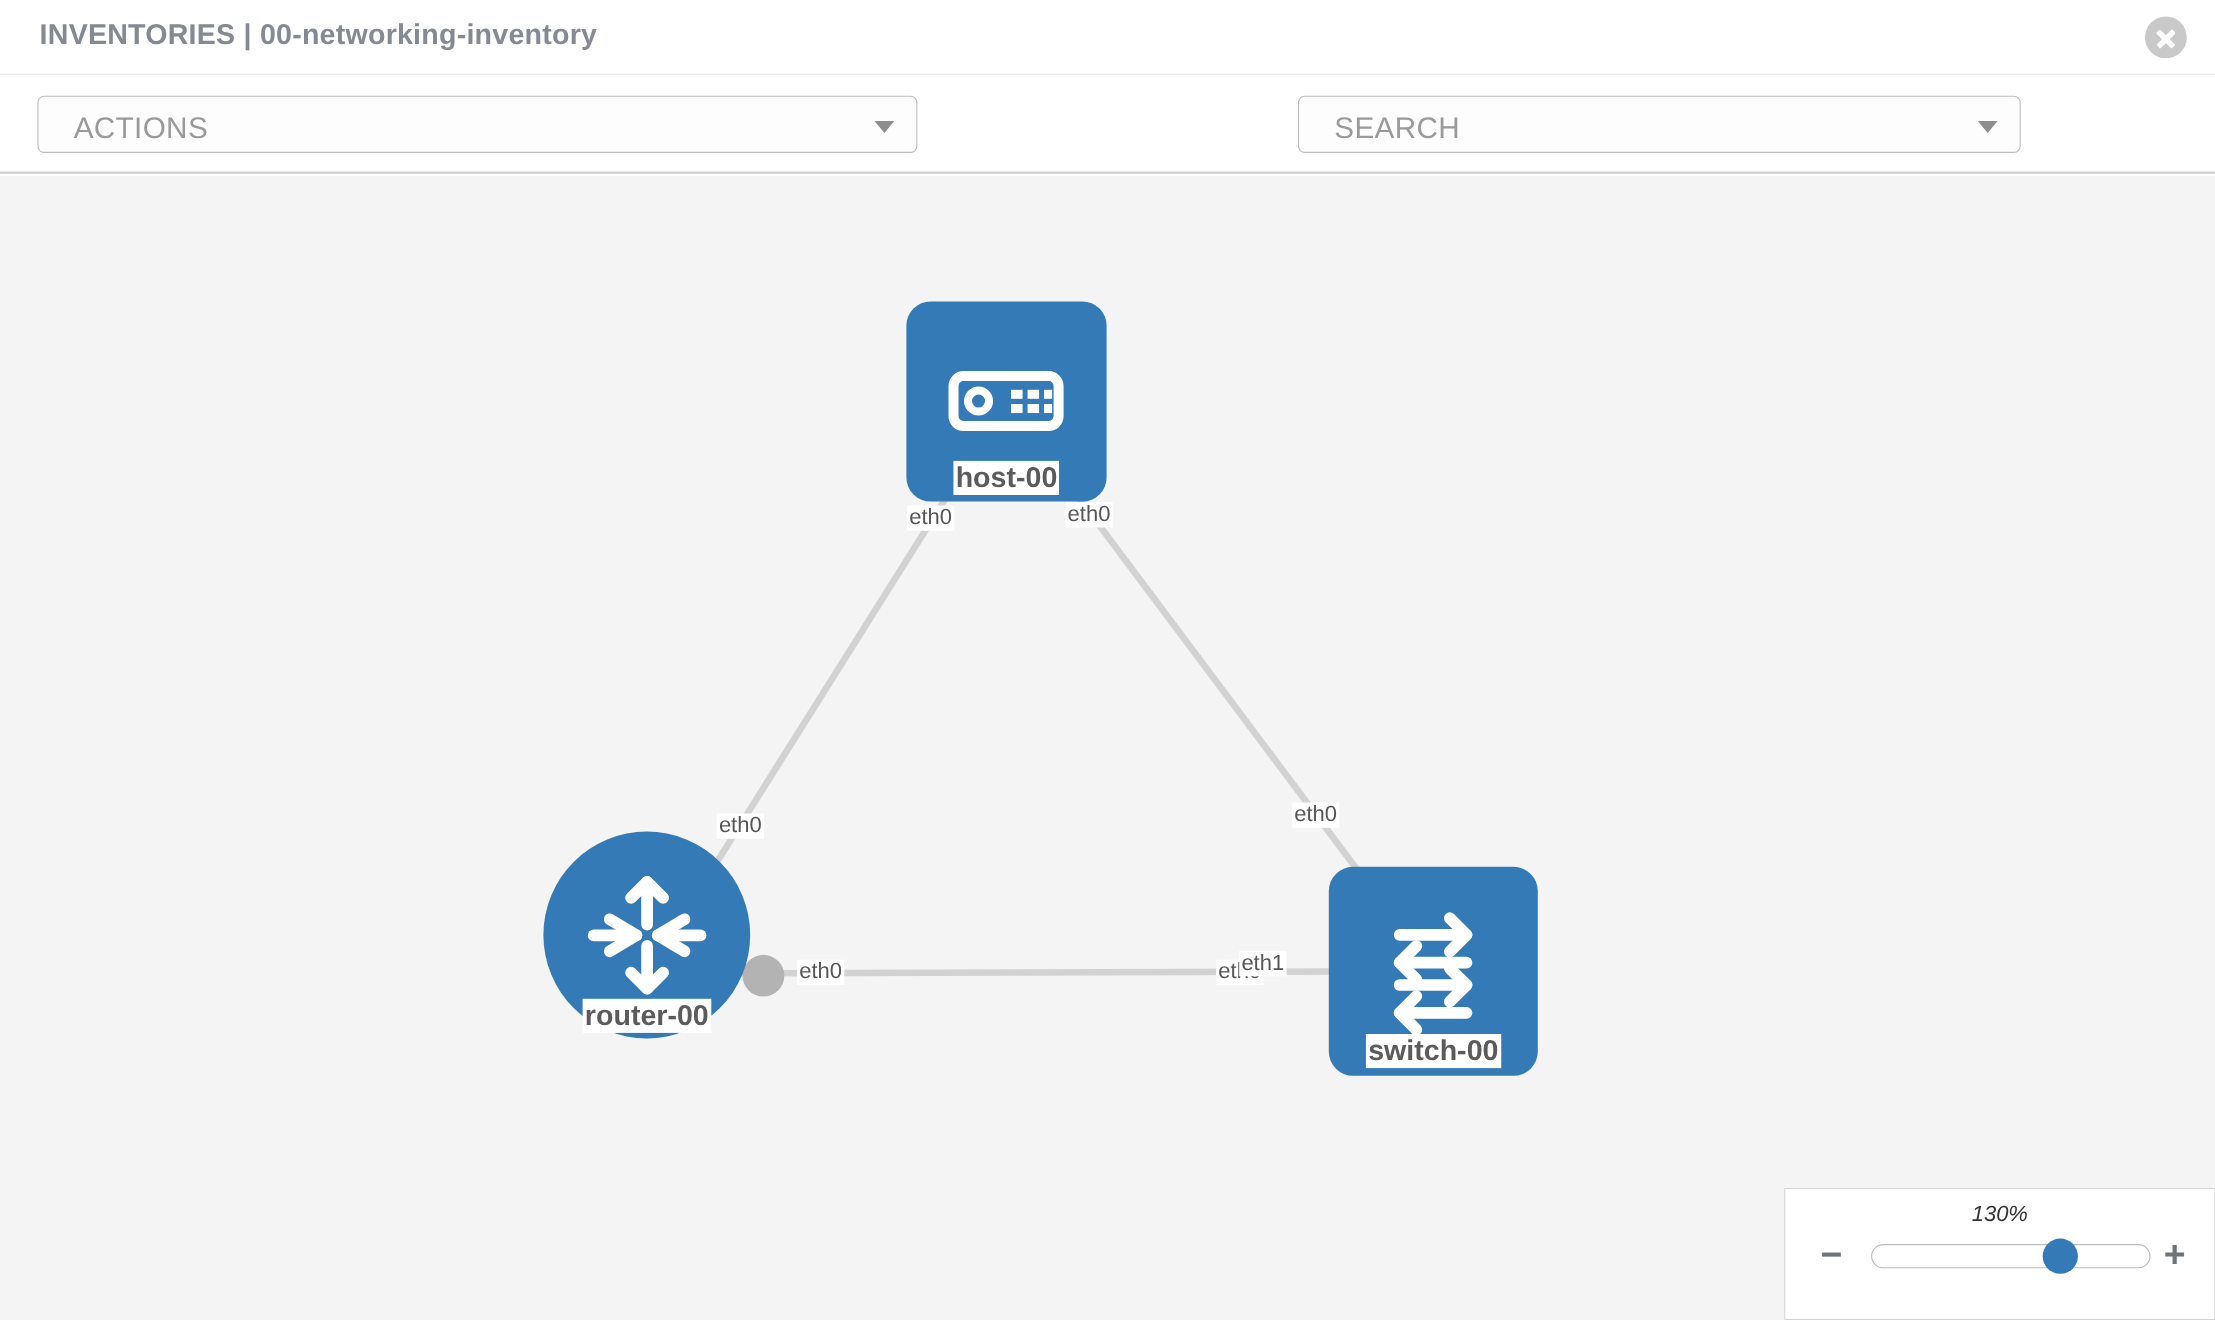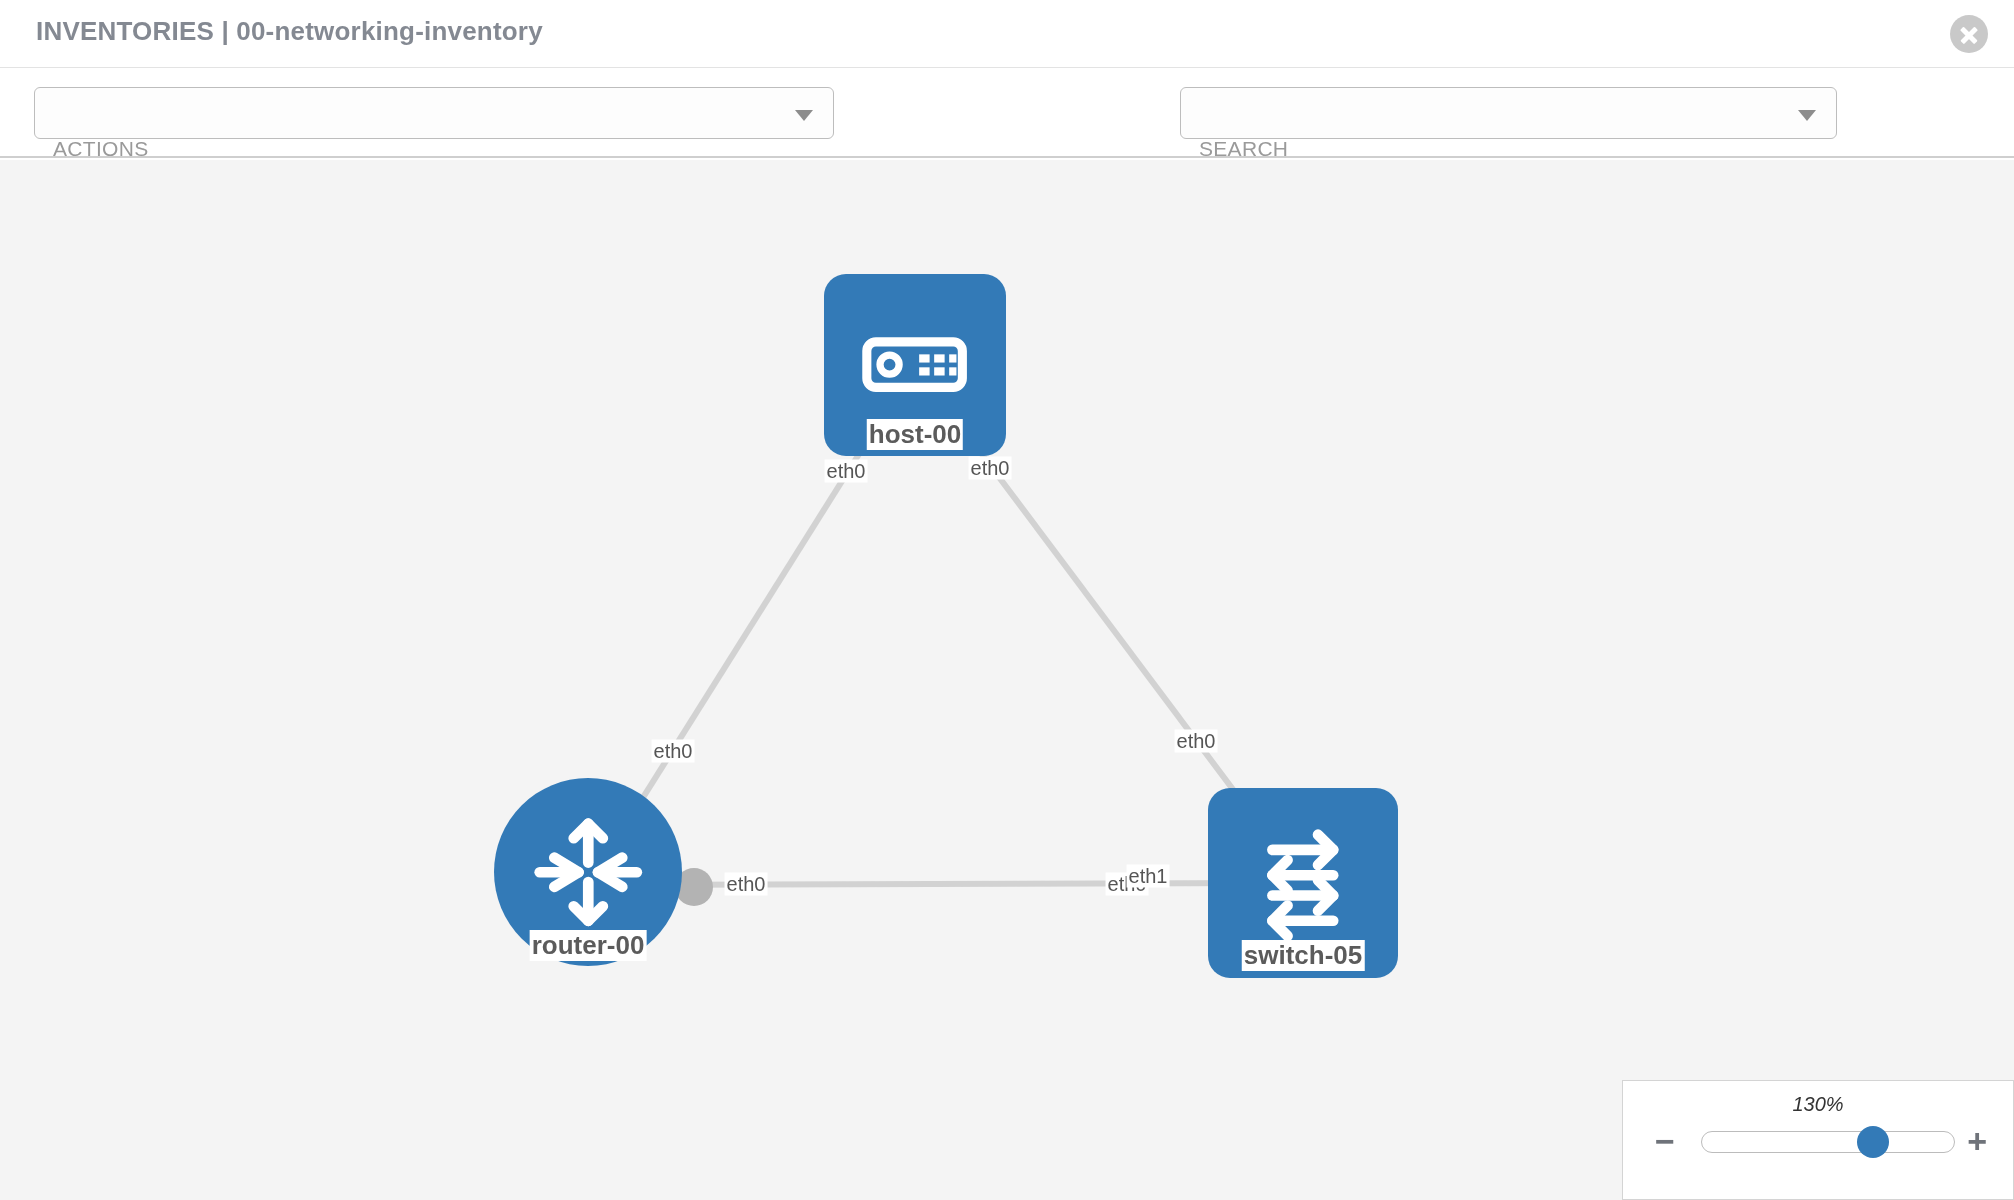--- a/index.html
+++ b/index.html
@@ -48,24 +48,23 @@
   }
   .select-box {
     position: absolute;
     height: 52px;
     background: #fdfdfd;
     border: 1px solid #bdbdbd;
     border-radius: 6px;
     cursor: pointer;
   }
   .select-label {
-    position: absolute; left: 18px; top: 13px;
-    font-size: 21px; color: #9a9a9a; letter-spacing: .3px;
-    white-space: nowrap;
-    margin-top: 36px;
+    position: absolute; left: 32px; top: 13px;
+    font-size: 27px; color: #9a9a9a; letter-spacing: .3px;
+    white-space: nowrap;
   }
   .caret {
     position: absolute; right: 20px; top: 22px;
     width: 0; height: 0;
     border-left: 9px solid transparent;
     border-right: 9px solid transparent;
     border-top: 11px solid #8d8d8d;
   }
   #actions-select { left: 34px; top: 19px; width: 800px; }
   #search-select  { left: 1180px; top: 19px; width: 657px; }
@@ -213,21 +212,21 @@
               <rect x="26" y="19.5" width="4.6" height="3.6" fill="#fff"></rect>
               <rect x="32.6" y="19.5" width="4.6" height="3.6" fill="#fff"></rect>
               <rect x="39.2" y="19.5" width="3.2" height="3.6" fill="#fff"></rect>
               <rect x="26" y="25.2" width="4.6" height="3.6" fill="#fff"></rect>
               <rect x="32.6" y="25.2" width="4.6" height="3.6" fill="#fff"></rect>
               <rect x="39.2" y="25.2" width="3.2" height="3.6" fill="#fff"></rect>
             </svg>
           </div>
           <div class="node-caption" style="left: 91px; top: 145px;">host-00</div>
         </div>
-        <div class="node" style="left: 494px; top: 618px; width: 188px; height: 188px;">
+        <div class="node" style="left: 494px; top: 596px; width: 188px; height: 188px;">
           <div class="node-shape circle" style="width: 188px; height: 188px; background: rgb(51, 122, 183);">
             <svg width="116.56" height="116.56" viewBox="0 0 48 48">
               <g fill="none" stroke="#fff" stroke-width="4.4" stroke-linecap="round" stroke-linejoin="round">
                 <path d="M24 4 V20"></path>
                 <path d="M18 10 L24 4 L30 10"></path>
                 <path d="M24 44 V28"></path>
                 <path d="M18 38 L24 44 L30 38"></path>
                 <path d="M4 24 H20"></path>
                 <path d="M10 18 L20 24 L10 30"></path>
                 <path d="M44 24 H28"></path>
@@ -245,21 +244,21 @@
                 <path d="M30 5 L36 11 L30 17"></path>
                 <path d="M36 21 H12"></path>
                 <path d="M18 15 L12 21 L18 27"></path>
                 <path d="M12 29 H36"></path>
                 <path d="M30 23 L36 29 L30 35"></path>
                 <path d="M36 39 H12"></path>
                 <path d="M18 33 L12 39 L18 45"></path>
               </g>
             </svg>
           </div>
-          <div class="node-caption" style="left: 95px; top: 152px;">switch-05</div>
+          <div class="node-caption" style="left: 95px; top: 152px;">switch-00</div>
         </div>
       </div>
     <div id="labels-layer">
         <div class="iface-label" style="left: 846px; top: 311px;">eth0</div>
         <div class="iface-label" style="left: 990px; top: 308px;">eth0</div>
         <div class="iface-label" style="left: 673px; top: 591px;">eth0</div>
         <div class="iface-label" style="left: 1196px; top: 581px;">eth0</div>
         <div class="iface-label" style="left: 746px; top: 724px;">eth0</div>
         <div class="iface-label" style="left: 1127px; top: 724px;">eth0</div>
         <div class="iface-label" style="left: 1148px; top: 716px;">eth1</div>

